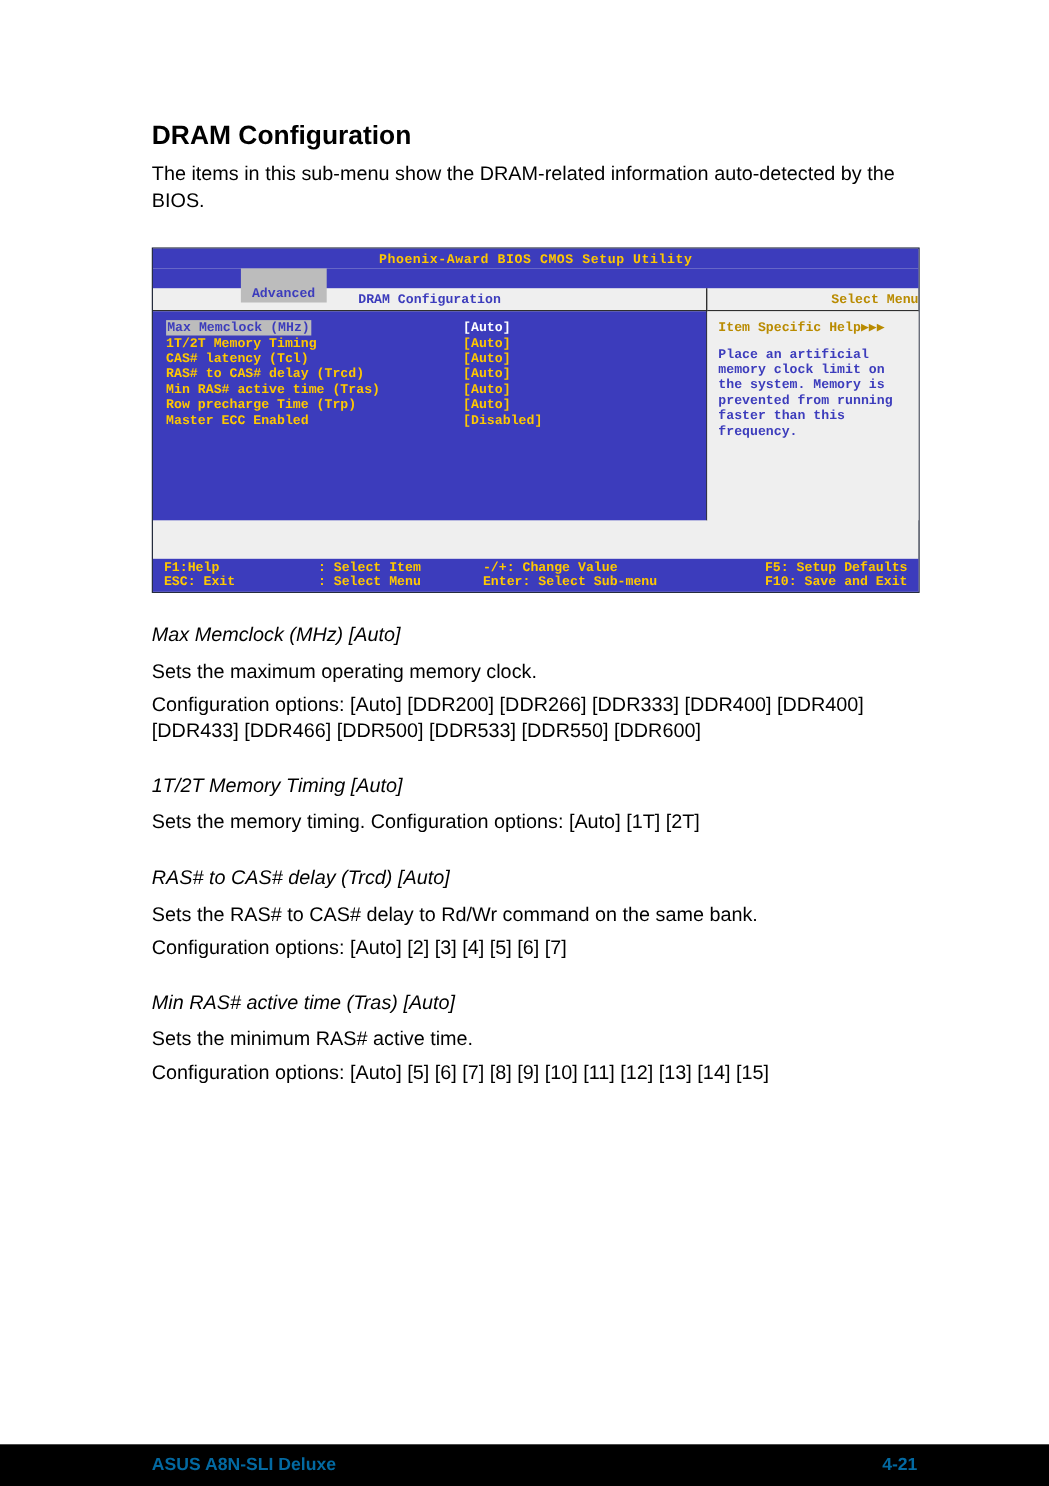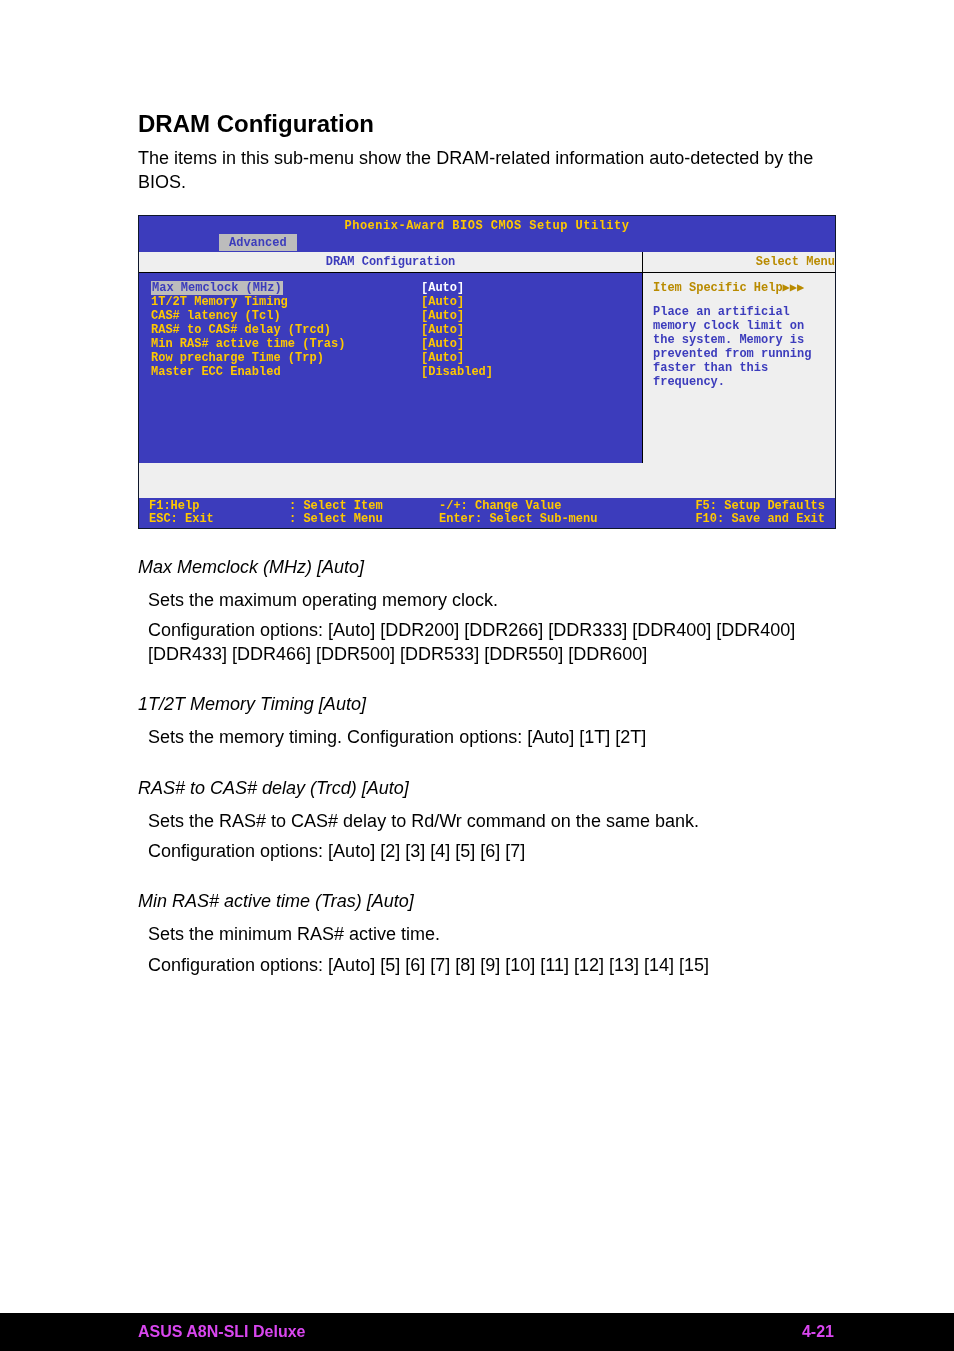--- a/index.html
+++ b/index.html
@@ -13,21 +13,21 @@
     padding: 110px 120px 0 138px;
   }
   h2.section-title {
     font-size: 24px;
     font-weight: bold;
     margin-bottom: 8px;
   }
   .intro {
     font-size: 18px;
     line-height: 1.35;
-    margin-bottom: 20px;
+    margin-bottom: 30px;
   }
 
   
   .bios {
     width: 698px;
     border: 1px solid #0f172a;
     font-family: "Courier New", monospace;
     font-size: 12px;
     font-weight: bold;
     background: #efefef;
@@ -41,21 +41,21 @@
   }
   .bios-tabs {
     background: #3c3cbc;
     padding: 0 0 3px 80px;
     height: 18px;
   }
   .bios-tab {
     display: inline-block;
     background: #bcbcbc;
     color: #3c3cbc;
-    padding: 2px 10px 1px;
+    padding: 16px 10px 1px;
   }
   .bios-row {
     display: flex;
   }
   .bios-left {
     flex: 1;
     border-right: 1px solid #000;
   }
   .bios-right {
     width: 192px;
@@ -113,29 +113,28 @@
   .block { margin-top: 28px; }
   .sub-head {
     font-style: italic;
     font-size: 18px;
     margin-bottom: 10px;
   }
   .body-text {
     font-size: 18px;
     line-height: 1.35;
     margin-bottom: 6px;
-    margin-left: 10px;
   }
 
   
   .page-footer {
     position: absolute;
     left: 0; right: 0; bottom: 0;
     background: #000;
-    color: #d946ef;
+    color: #0369a1;
     display: flex;
     justify-content: space-between;
     padding: 10px 120px 10px 138px;
     font-size: 16px;
     font-weight: bold;
   }
 </style>
 </head>
 <body>
 

